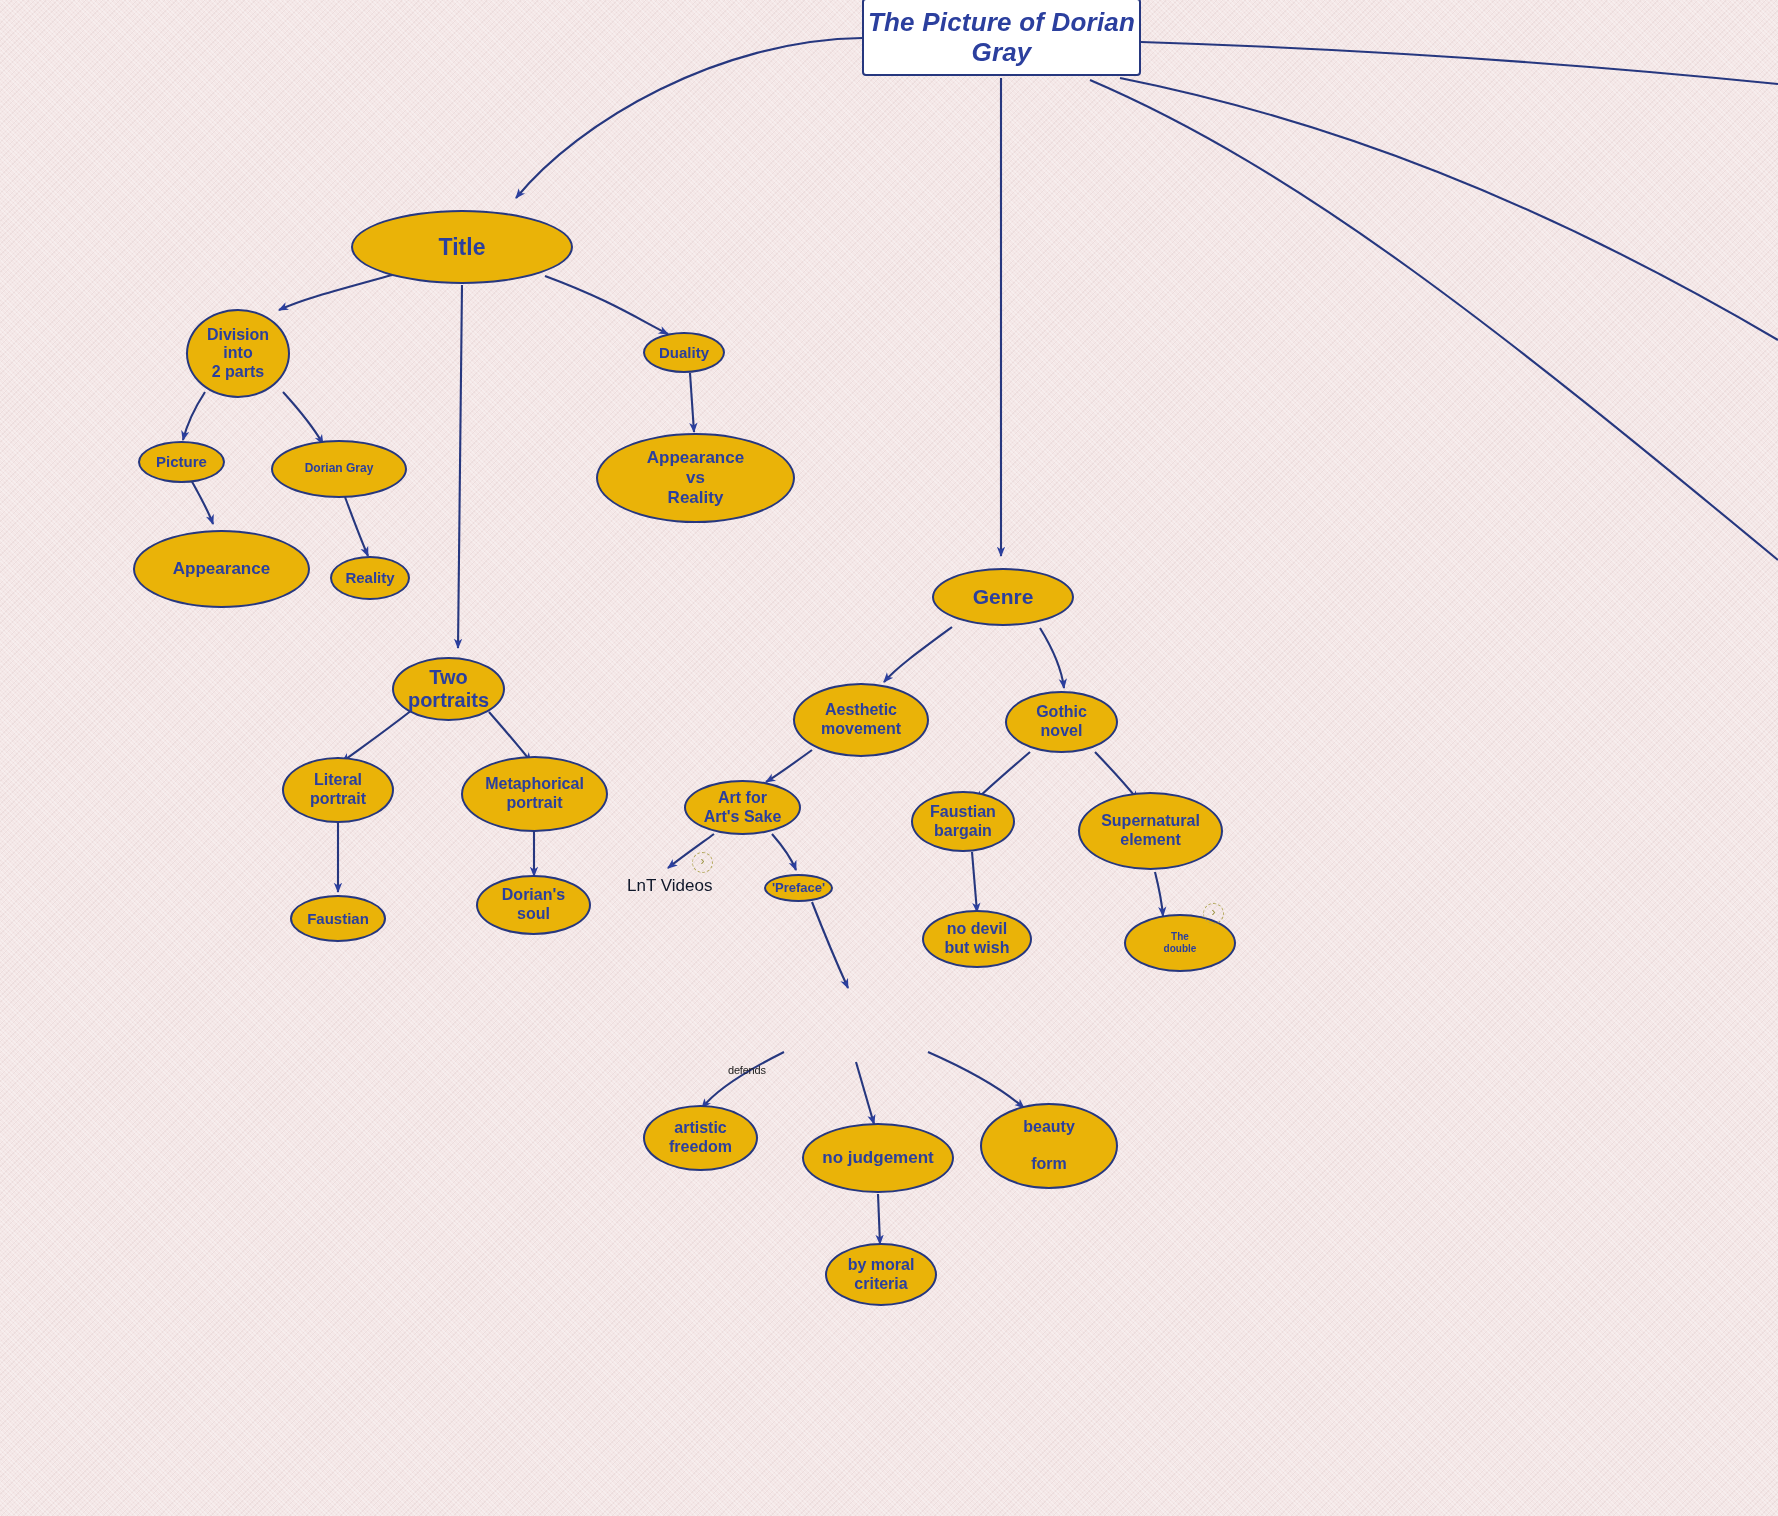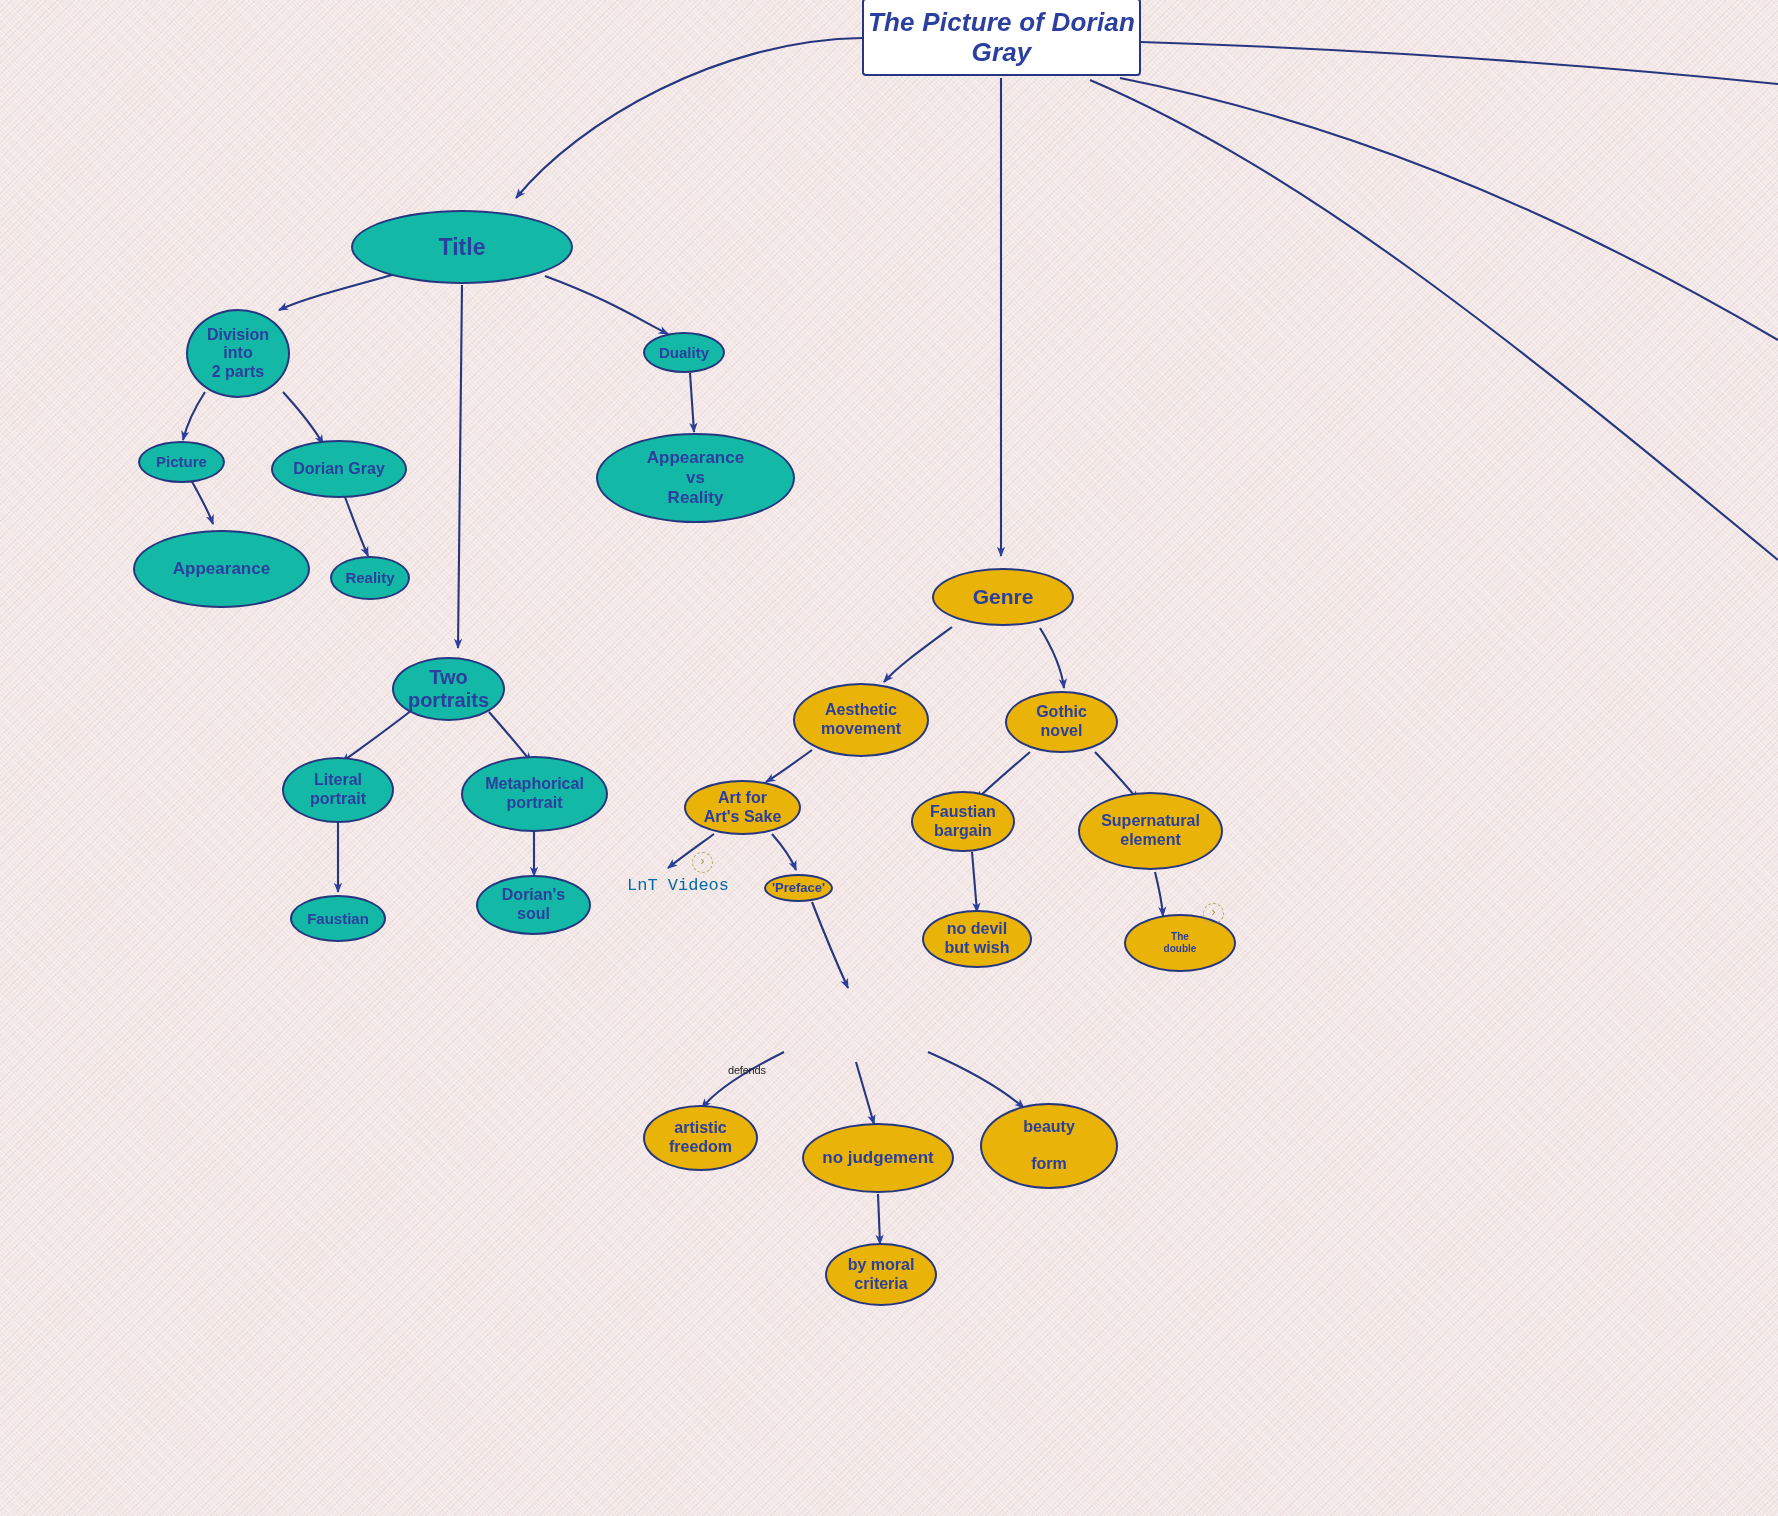--- a/index.html
+++ b/index.html
@@ -25,21 +25,21 @@
     position:absolute;
     display:flex;align-items:center;justify-content:center;
     text-align:center;
     color:#2b3f9e;
     font-weight:bold;
     line-height:1.16;
     box-sizing:border-box;
     white-space:pre-line;
   }
   .ellipse{border-radius:50%;border:2.2px solid #26377f;}
-  .yellow{background:#14b8a6;}
+  .yellow{background:#eab308;}
   .blue{background:#eab308;}
   .root-box{
     background:#ffffff;
     border:2.4px solid #26377f;
     border-radius:4px;
     color:#2b3f9e;
     font-style:italic;
     font-weight:bold;
     font-size:26px;
     letter-spacing:.2px;
@@ -47,25 +47,24 @@
   .edge-label{
     position:absolute;
     color:#1a1a1a;
     font-size:11px;
     font-weight:normal;
     letter-spacing:-0.2px;
     white-space:nowrap;
   }
   .note-label{
     position:absolute;
-    color:#0369a1;
+    color:#0f172a;
     font-size:17px;
     font-weight:normal;
     white-space:nowrap;
-    font-family:Liberation Mono, monospace;
   }
   .chev-icon{
     position:absolute;
     width:19px;height:19px;
     border:1.3px dashed #b3a85c;
     border-radius:50%;
     color:#9d9444;
     font-size:12px;
     line-height:17px;
     text-align:center;
@@ -143,21 +142,21 @@
   <div class="node root-box" style="left:862px;top:-2px;width:279px;height:78px;">The Picture of Dorian Gray</div>
 
   <div class="node ellipse yellow" style="left:351px;top:210px;width:222px;height:74px;font-size:23px;">Title</div>
 
   <div class="node ellipse yellow" style="left:186px;top:309px;width:104px;height:89px;font-size:16px;">Division
 into
 2 parts</div>
 
   <div class="node ellipse yellow" style="left:138px;top:441px;width:87px;height:42px;font-size:15px;">Picture</div>
 
-  <div class="node ellipse yellow" style="left:271px;top:440px;width:136px;height:58px;font-size:16px;">Dorian Gray</div>
+  <div class="node ellipse yellow" style="left:271px;top:440px;width:136px;height:58px;font-size:12px;">Dorian Gray</div>
 
   <div class="node ellipse yellow" style="left:133px;top:530px;width:177px;height:78px;font-size:17px;">Appearance</div>
 
   <div class="node ellipse yellow" style="left:330px;top:556px;width:80px;height:44px;font-size:15px;">Reality</div>
 
   <div class="node ellipse yellow" style="left:643px;top:332px;width:82px;height:41px;font-size:15px;">Duality</div>
 
   <div class="node ellipse yellow" style="left:596px;top:433px;width:199px;height:90px;font-size:17px;">Appearance
 vs
 Reality</div>

